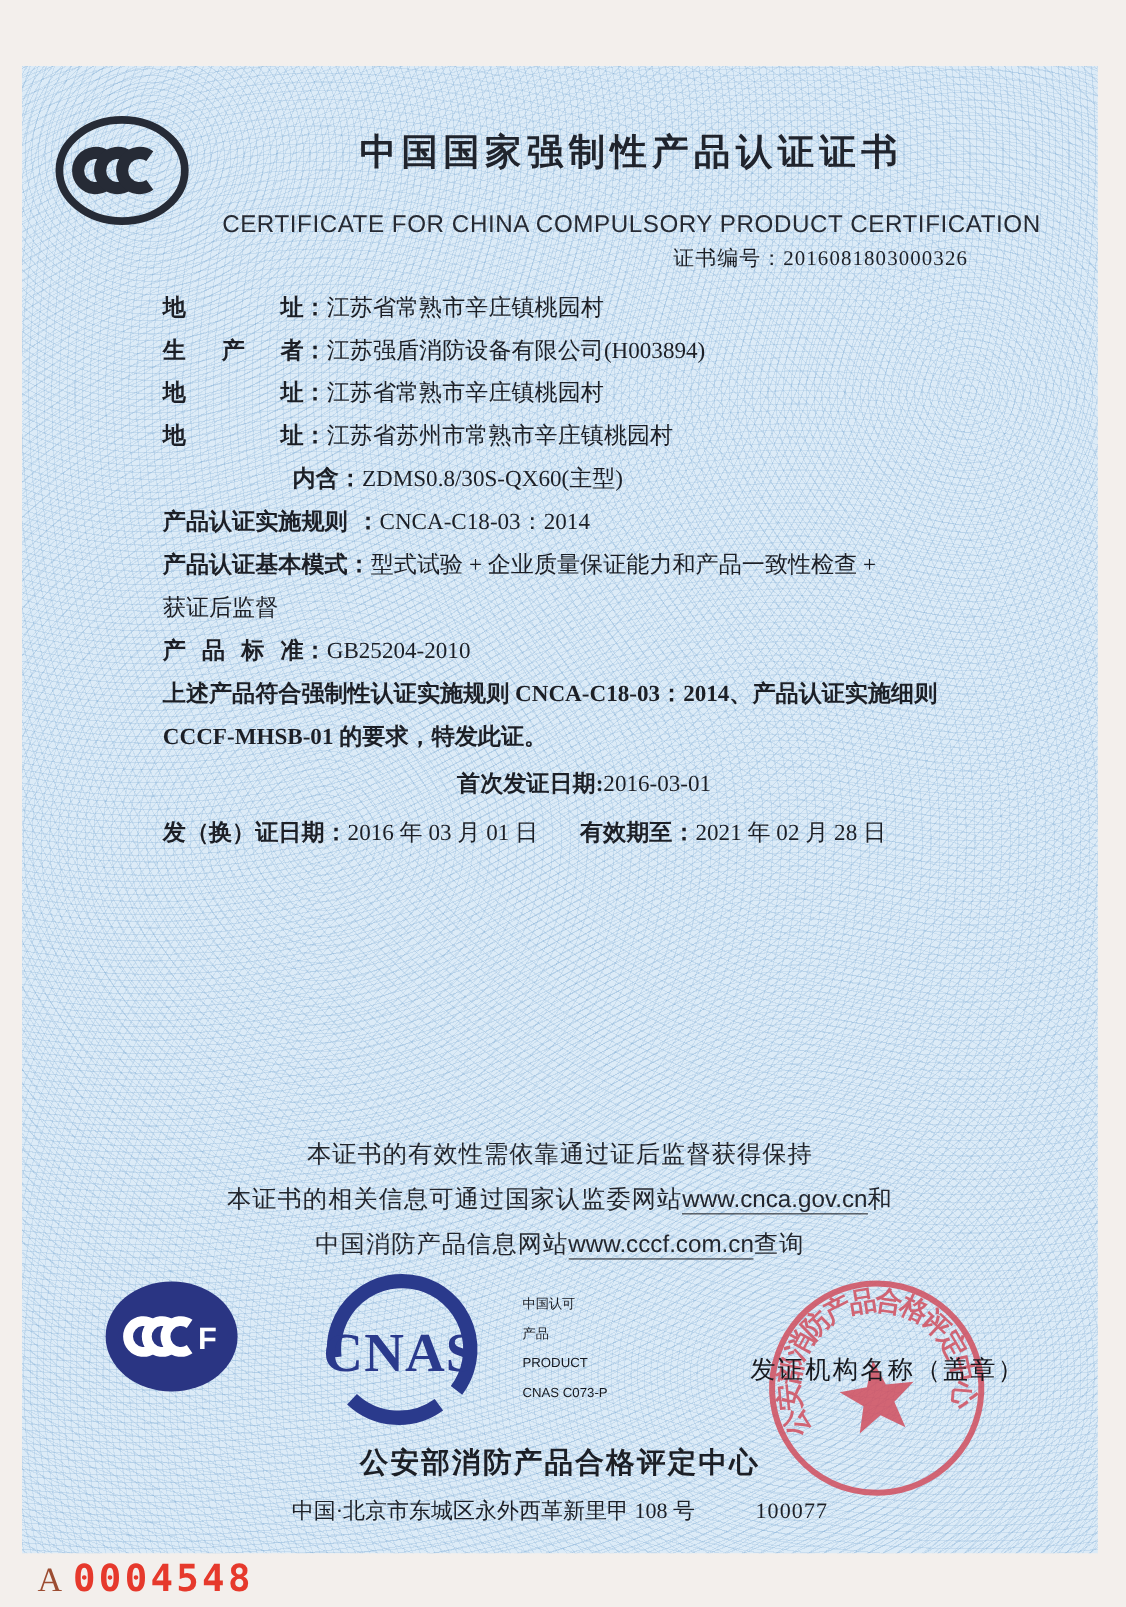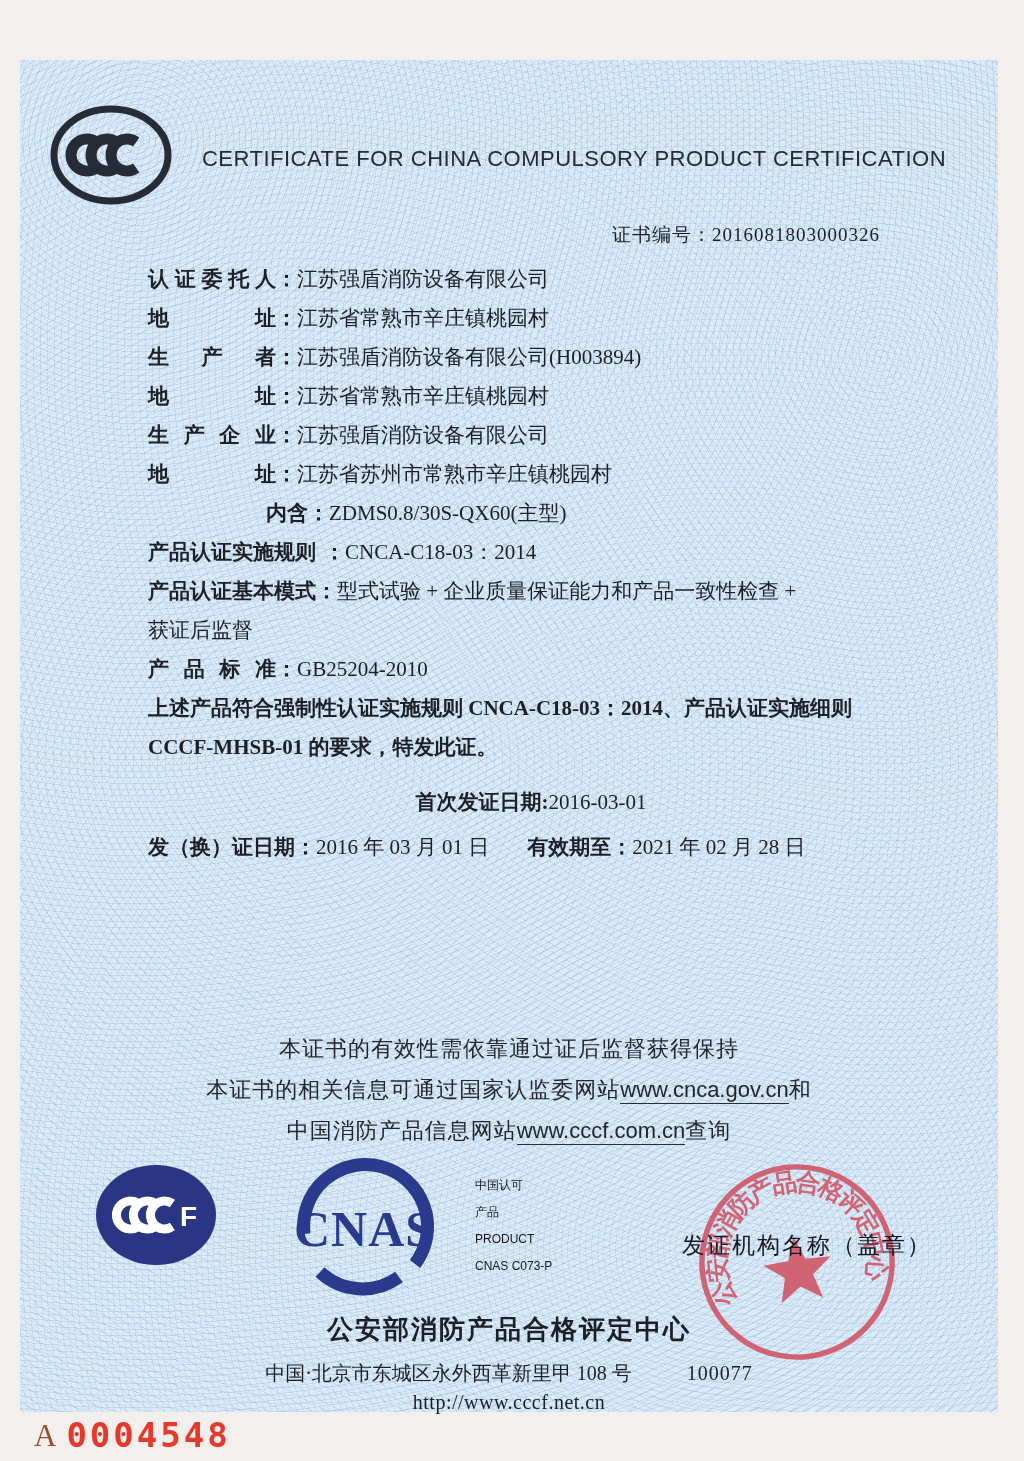--- a/index.html
+++ b/index.html
@@ -32,21 +32,21 @@
   .fields { position:absolute; left:128px; top:200px; width:766px; font-size:21px; line-height:39px; }
   .row { white-space:nowrap; }
   .row .lbl { font-weight:700; }
   .lbl-j { display:inline-block; width:128px; text-align:justify; text-align-last:justify; vertical-align:bottom; }
   .row .colon { font-weight:700; }
   .row.long .colon { margin-left:8px; }
   .row.indent { padding-left:118px; }
   .row .val { }
   .cont-line { line-height:39px; }
   .statement { margin-top:0; font-weight:700; white-space:normal; line-height:39px; }
-  .first-issue { text-align:center; margin-top:16px; }
+  .first-issue { text-align:center; margin-top:4px; }
   .first-issue .lbl { font-weight:700; }
   .issue-line { margin-top:6px; }
   .issue-line .lbl { font-weight:700; }
   .issue-line .gap { display:inline-block; width:38px; }
 
   .notes {
     position:absolute; left:0; right:0; top:968px; text-align:center;
     font-family:"Liberation Sans","DejaVu Sans",sans-serif;
     font-size:22px; line-height:41px; color:#23262d; letter-spacing:1px;
   }
@@ -84,33 +84,32 @@
   <svg class="ccc-logo" viewBox="0 0 126 102">
     <ellipse cx="63" cy="51" rx="57" ry="46" fill="none" stroke="#262b36" stroke-width="7"></ellipse>
     <g fill="none" stroke="#262b36" stroke-width="11">
       <path d="M 48.2 37.9 A 16 16 0 1 0 48.2 64.1"></path>
       <path d="M 68.2 37.9 A 16 16 0 1 0 68.2 64.1"></path>
       <path d="M 88.2 37.9 A 16 16 0 1 0 88.2 64.1"></path>
     </g>
   </svg>
 
   <div class="titles">
+    <div class="title-cn">中国国家强制性产品认证证书</div>
     <div class="title-en">CERTIFICATE FOR CHINA COMPULSORY PRODUCT CERTIFICATION</div>
   </div>
 
   <div class="cert-no">
     <span>证书编号：</span><span>2016081803000326</span>
   </div>
 
   <div class="fields">
-    <div class="row"><span class="lbl lbl-j">认证委托人</span><span class="colon">：</span><span class="val">江苏强盾消防设备有限公司</span></div>
     <div class="row"><span class="lbl lbl-j">地址</span><span class="colon">：</span><span class="val">江苏省常熟市辛庄镇桃园村</span></div>
     <div class="row"><span class="lbl lbl-j">生产者</span><span class="colon">：</span><span class="val">江苏强盾消防设备有限公司(H003894)</span></div>
     <div class="row"><span class="lbl lbl-j">地址</span><span class="colon">：</span><span class="val">江苏省常熟市辛庄镇桃园村</span></div>
-    <div class="row"><span class="lbl lbl-j">生产企业</span><span class="colon">：</span><span class="val">江苏强盾消防设备有限公司</span></div>
     <div class="row"><span class="lbl lbl-j">地址</span><span class="colon">：</span><span class="val">江苏省苏州市常熟市辛庄镇桃园村</span></div>
     <div class="row indent"><span class="lbl">内含</span><span class="colon">：</span><span class="val">ZDMS0.8/30S-QX60(主型)</span></div>
     <div class="row long"><span class="lbl">产品认证实施规则</span><span class="colon">：</span><span class="val">CNCA-C18-03：2014</span></div>
     <div class="row"><span class="lbl">产品认证基本模式</span><span class="colon">：</span><span class="val">型式试验 + 企业质量保证能力和产品一致性检查 +</span></div>
     <div class="cont-line"><span class="val">获证后监督</span></div>
     <div class="row"><span class="lbl lbl-j">产品标准</span><span class="colon">：</span><span class="val">GB25204-2010</span></div>
 
     <p class="statement">上述产品符合强制性认证实施规则 CNCA-C18-03：2014、产品认证实施细则 CCCF-MHSB-01 的要求，特发此证。</p>
 
     <div class="first-issue">
@@ -167,19 +166,18 @@
         <textPath href="#sealArc" startOffset="0" textLength="286" lengthAdjust="spacing">公安部消防产品合格评定中心</textPath>
       </text>
       <path transform="translate(110,120)" fill="#d14e5e" d="M0,-36 L8.8,-12.1 L34.2,-11.1 L14.3,4.6 L21.2,29.1 L0,15 L-21.2,29.1 L-14.3,4.6 L-34.2,-11.1 L-8.8,-12.1 Z"></path>
     </g>
   </svg>
 
   <div class="org-name">公安部消防产品合格评定中心</div>
   <div class="org-address">
     <span>中国·北京市东城区永外西革新里甲 108 号</span><span class="post">100077</span>
   </div>
-  <div class="org-website">http://www.cccf.net.cn</div>
 </div>
 
 <div class="serial">
   <span class="pfx">A</span>
   <span class="num">0004548</span>
 </div>
 
 </body></html>

